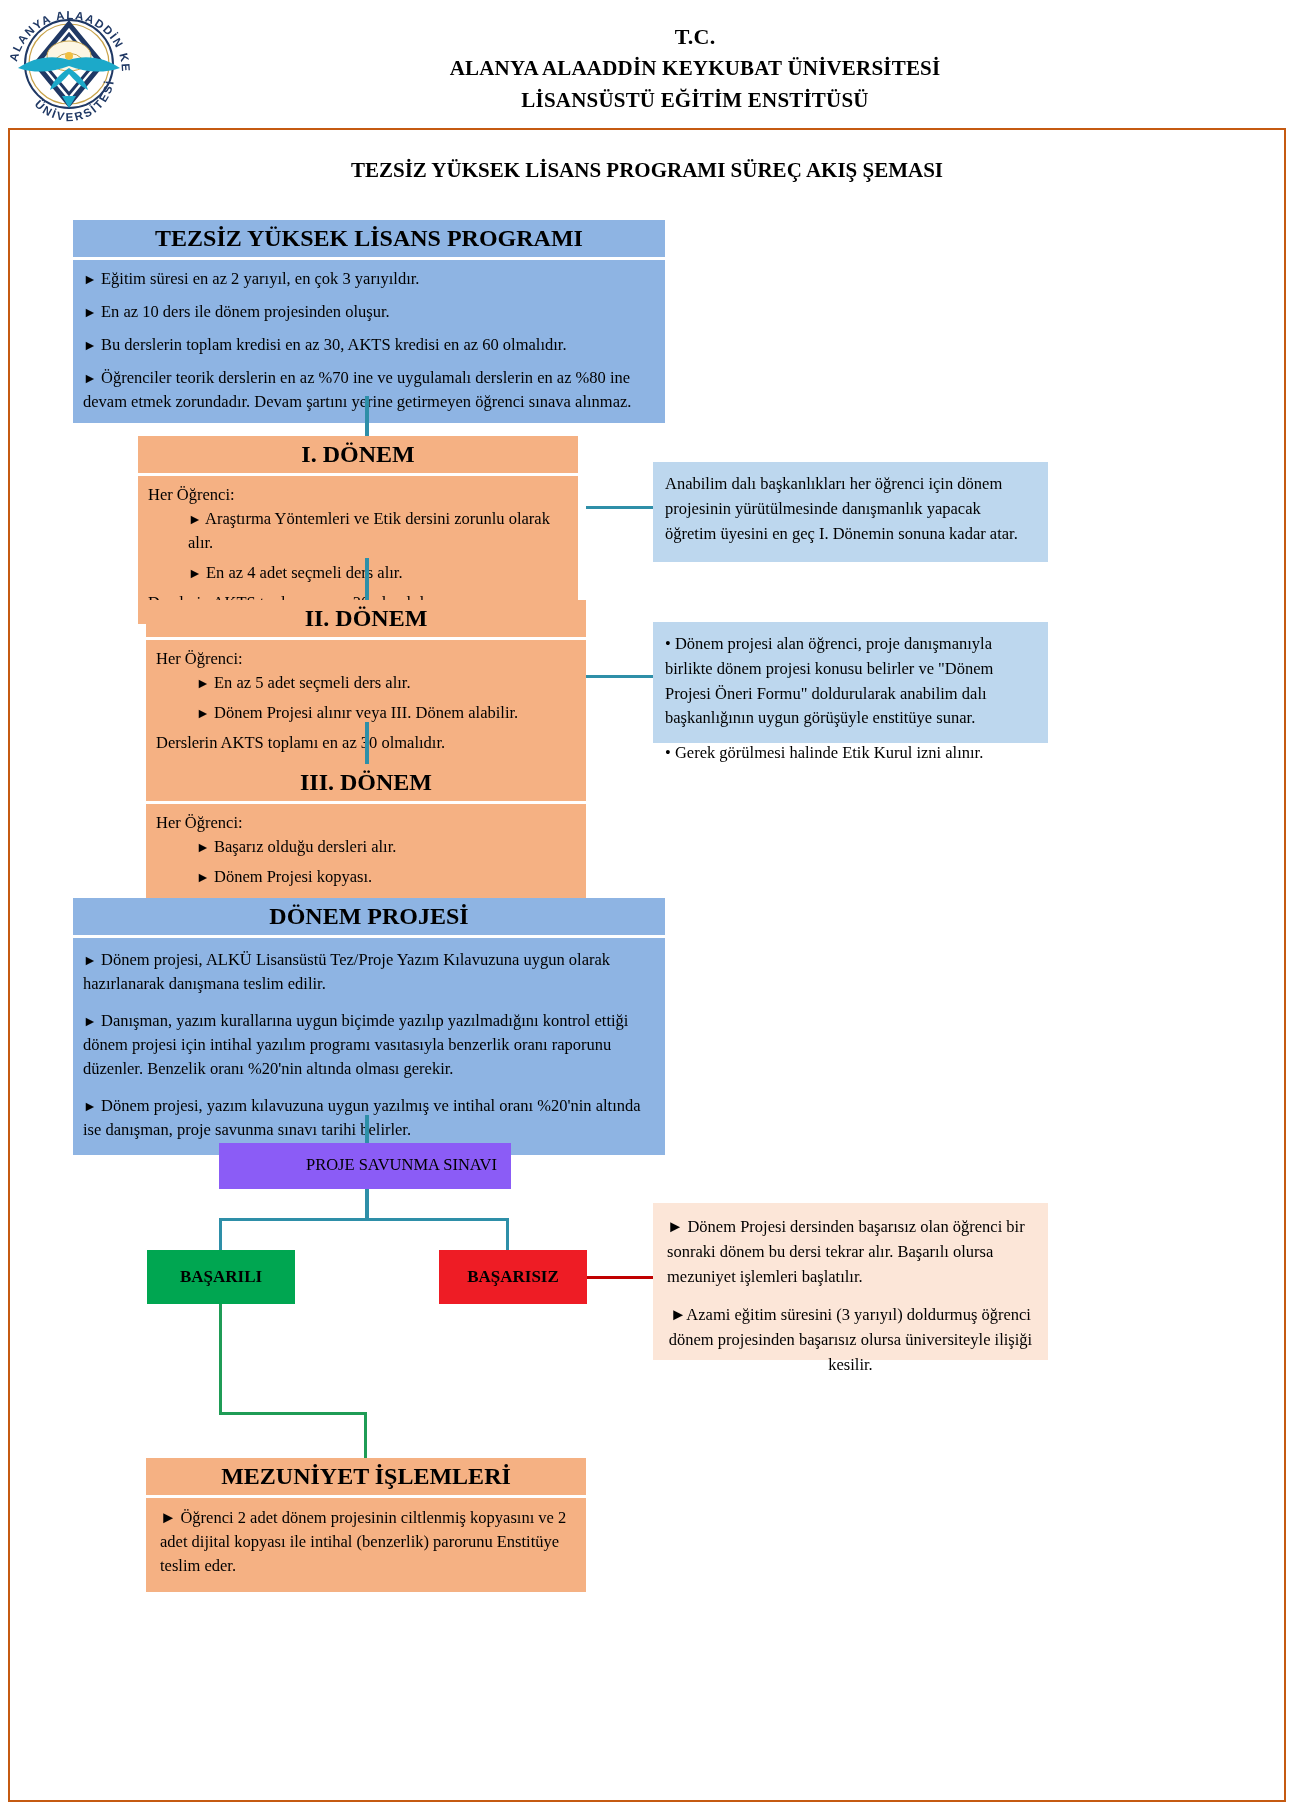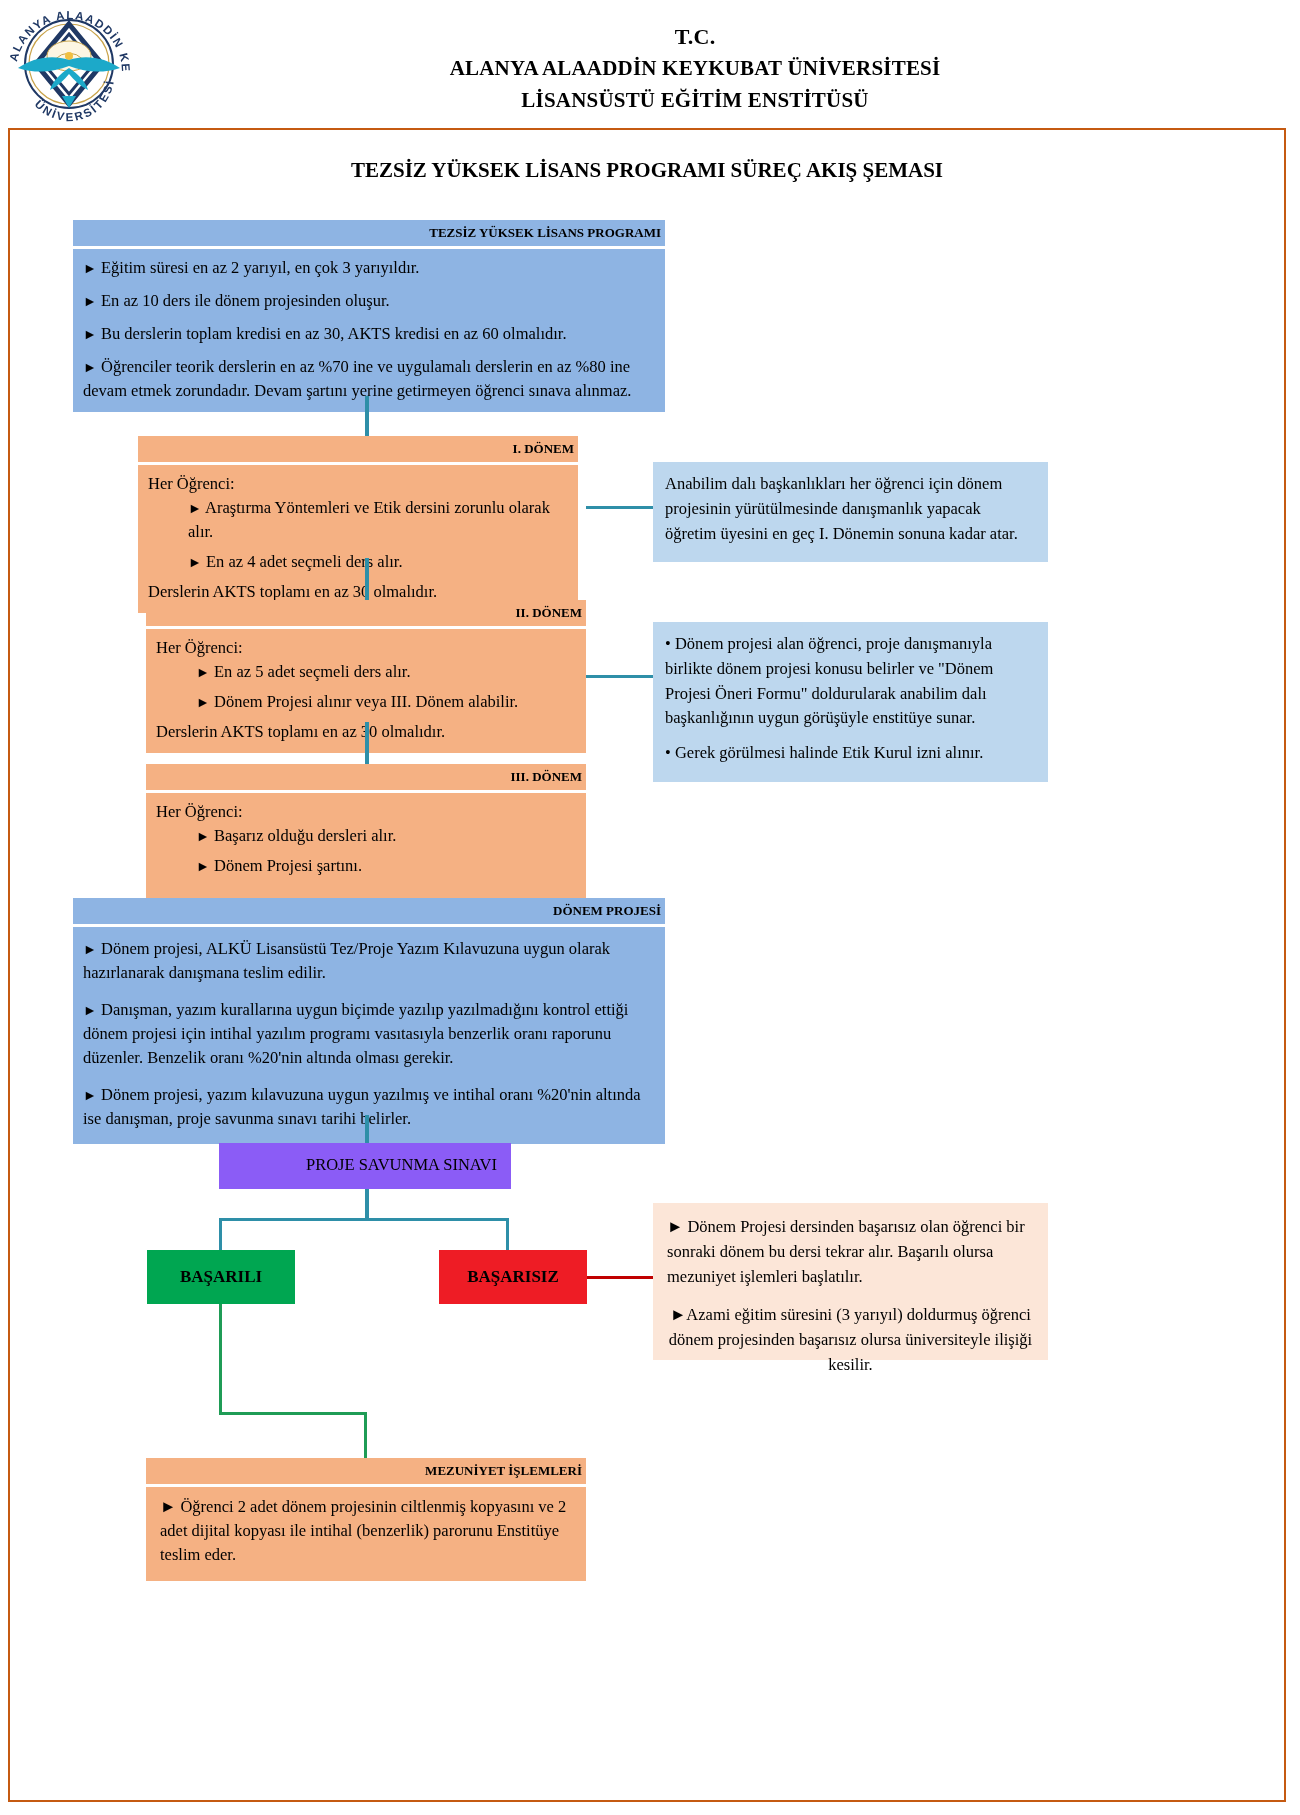--- a/index.html
+++ b/index.html
@@ -63,23 +63,23 @@
     font-size: 21px;
     font-weight: bold;
   }
 
   
   .box {
     position: absolute;
     box-sizing: border-box;
   }
   .box-head {
-    text-align: right;
+    text-align: center;
     font-weight: bold;
-    font-size: 13px;
+    font-size: 24px;
     padding: 5px 4px 5px 4px;
     border-bottom: 3px solid #ffffff;
   }
   .box-body {
     padding: 7px 10px 9px 10px;
     font-size: 16.5px;
     line-height: 1.46;
   }
   .blue-box { background: #8eb4e3; }
   .orange-box { background: #f5b183; }
@@ -245,39 +245,39 @@
         <span>En az  5 adet seçmeli ders alır.</span>
       </div>
       <div class="indent-item">
         <span class="tri">►</span>
         <span>Dönem Projesi alınır veya III. Dönem alabilir.</span>
       </div>
       <div class="plain-line">Derslerin AKTS toplamı en az 30 olmalıdır.</div>
     </div>
   </div>
 
-  <div class="note-blue" style="position:absolute; left:643px; top:492px; width:395px; height:160px;">
+  <div class="note-blue" style="position:absolute; left:643px; top:492px; width:395px; height:121px;">
     <p style="margin:0 0 10px 0;">• Dönem projesi alan öğrenci, proje danışmanıyla birlikte dönem projesi konusu belirler ve "Dönem Projesi Öneri Formu" doldurularak anabilim dalı başkanlığının uygun görüşüyle enstitüye sunar.</p>
     <p style="margin:0;">• Gerek görülmesi halinde Etik Kurul izni alınır.</p>
   </div>
   <div class="conn" style="left:576px; top:545px; width:67px; height:3px;"></div>
 
   <div class="conn" style="left:355px; top:592px; width:4px; height:44px;"></div>
 
   <div class="box orange-box" style="left:136px; top:634px; width:440px;">
     <div class="box-head">III. DÖNEM</div>
     <div class="box-body" style="padding-bottom:28px;">
       <div class="plain-line">Her Öğrenci:</div>
       <div class="indent-item">
         <span class="tri">►</span>
         <span>Başarız olduğu dersleri alır.</span>
       </div>
       <div class="indent-item">
         <span class="tri">►</span>
-        <span>Dönem Projesi şartını.</span>
+        <span>Dönem Projesi kopyası.</span>
       </div>
     </div>
   </div>
 
   <div class="box blue-box" style="left:63px; top:768px; width:592px;">
     <div class="box-head">DÖNEM PROJESİ</div>
     <div class="box-body" style="padding:10px 12px 12px 10px;">
       <div class="bullet-line" style="margin-bottom:13px;">
         <span class="tri">►</span>
         <span>Dönem projesi, ALKÜ Lisansüstü Tez/Proje Yazım Kılavuzuna uygun olarak hazırlanarak danışmana teslim edilir.</span>

